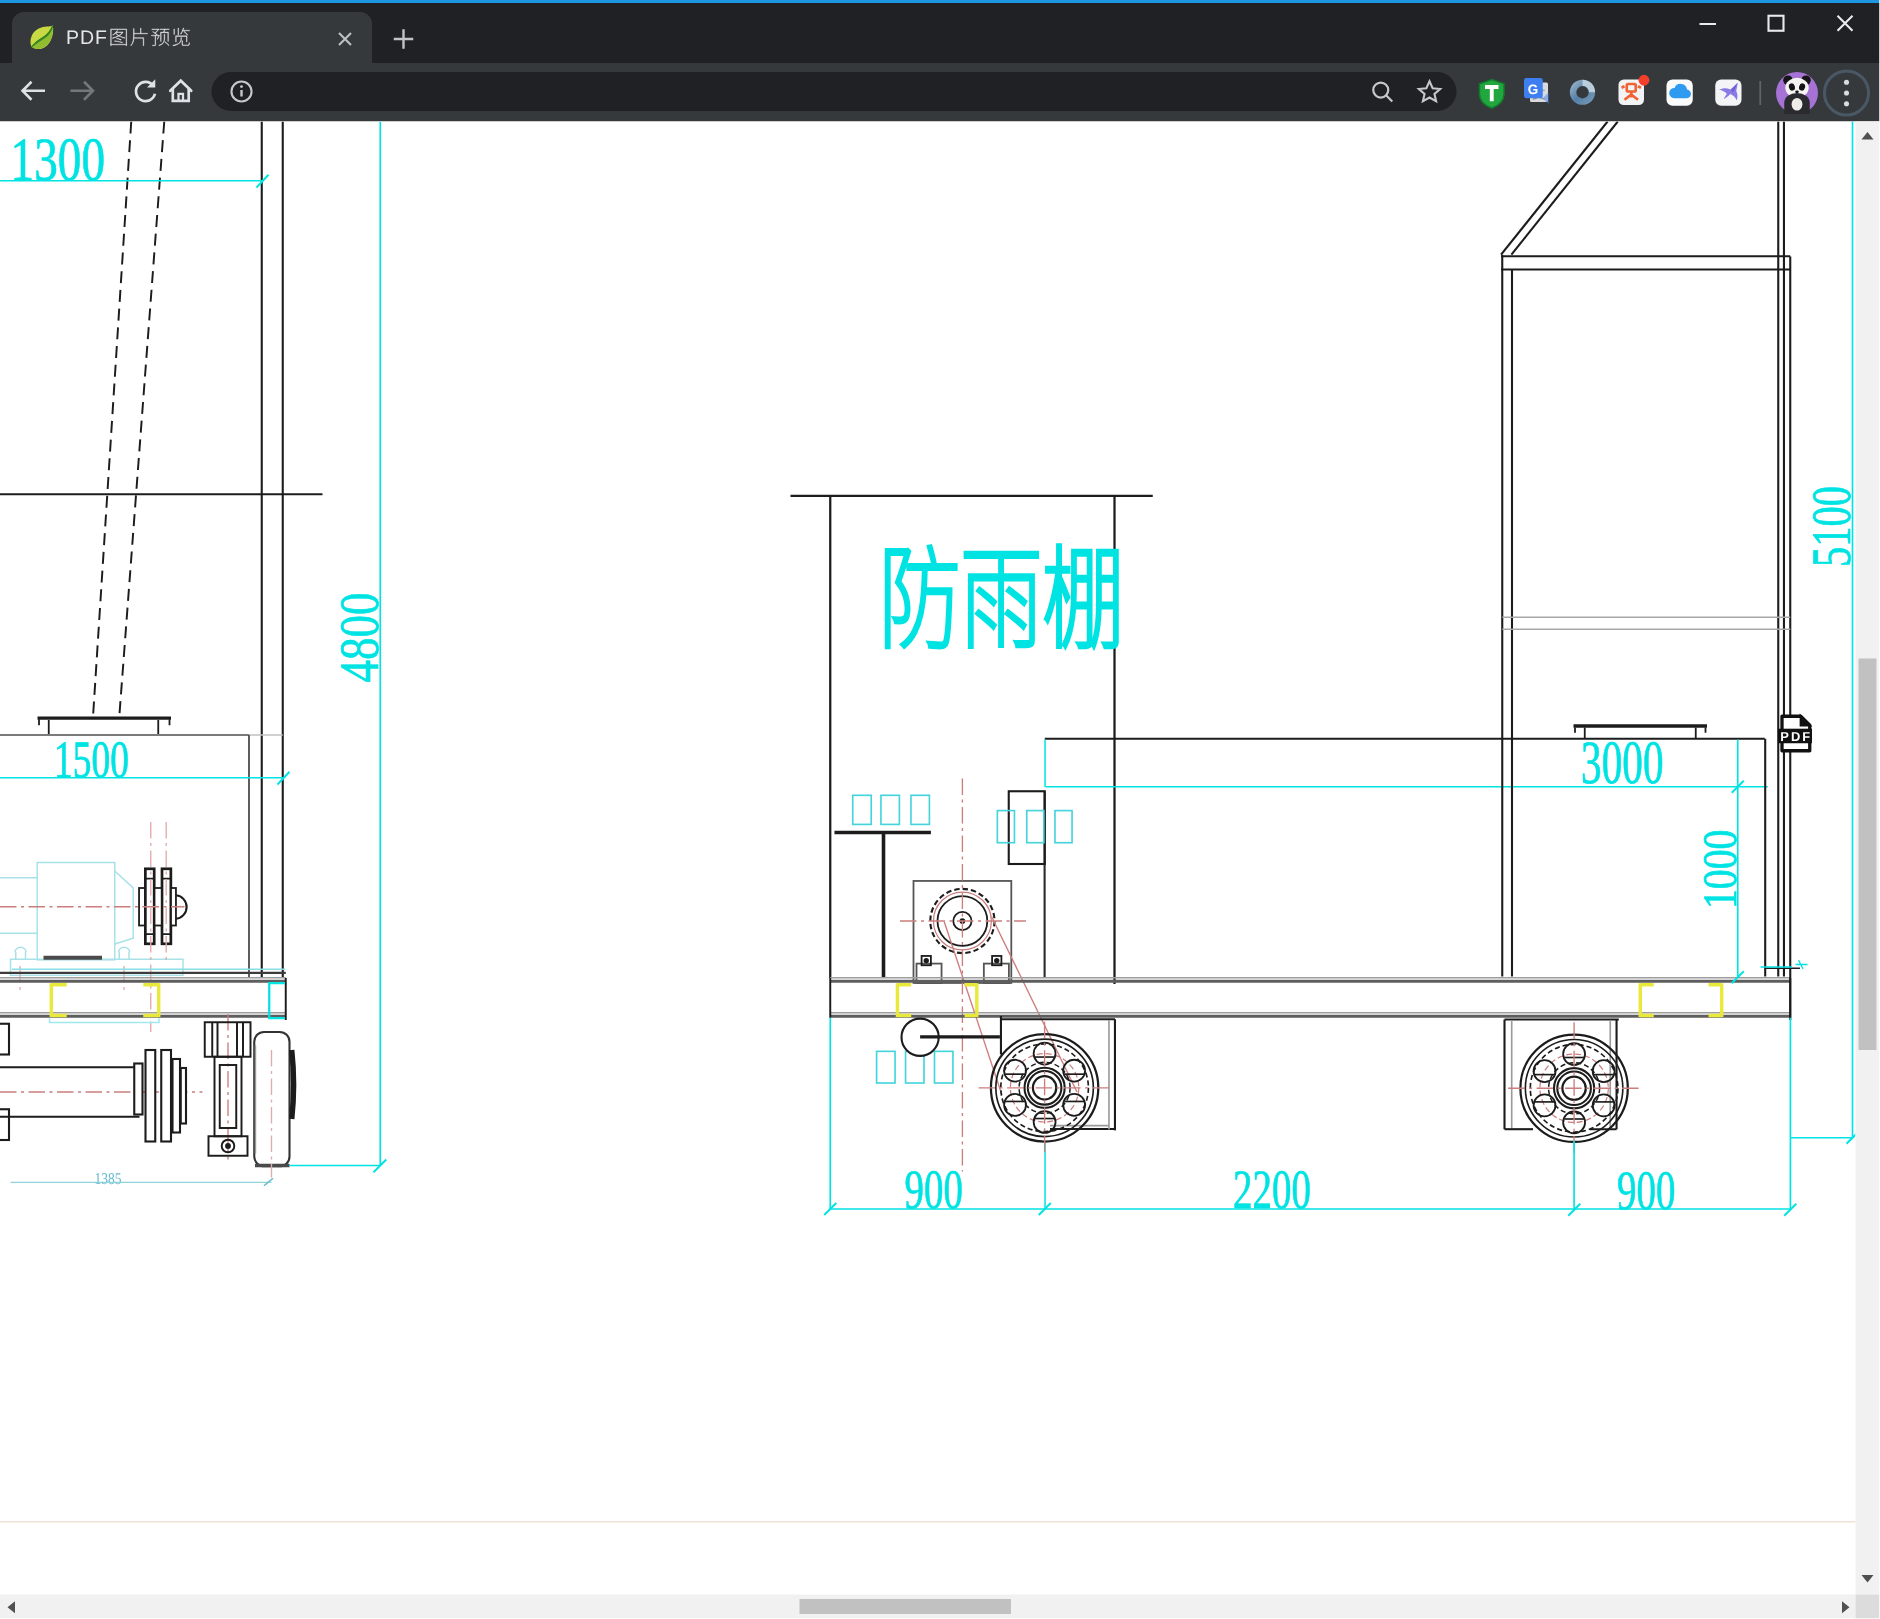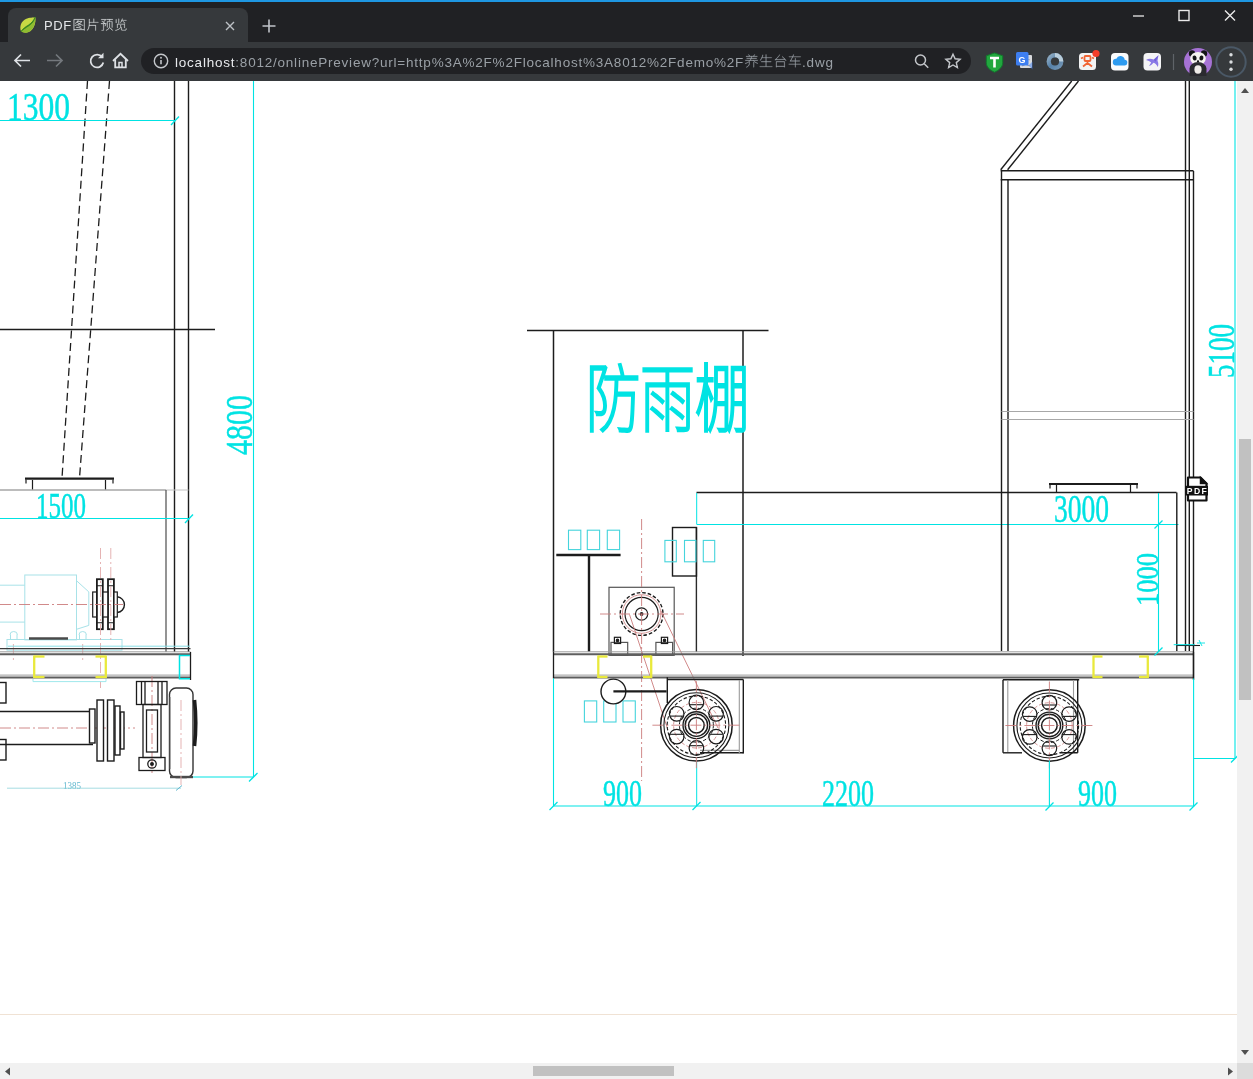--- a/index.html
+++ b/index.html
@@ -97,28 +97,20 @@
     <path d="M109,17.3 V12.6 h3 v4.7" stroke="#dee1e5" stroke-width="1.5" fill="none"></path>
   </svg>
 
   <div class="abs" id="omnibox"></div>
 
   <svg class="abs" style="left:153px;top:53px" width="16" height="16" viewBox="0 0 16 16">
     <circle cx="8" cy="8" r="6.7" fill="none" stroke="#c4c7cb" stroke-width="1.4"></circle>
     <path d="M8,7 V11.3" stroke="#c4c7cb" stroke-width="1.6"></path>
     <circle cx="8" cy="4.7" r="0.95" fill="#c4c7cb"></circle>
   </svg>
-  <div class="abs" id="urltext"><b>localhost</b>:8012/onlinePreview?url=http%3A%2F%2Flocalhost%3A8012%2Fdemo%2F<svg width="58" height="15" viewBox="0 0 58 15" style="vertical-align:-2.5px">
-        <g fill="#9aa0a6" stroke="#9aa0a6" stroke-width="22">
-          <use href="#g517b" transform="translate(0.5,12.3) scale(0.0142,-0.0142)"></use>
-          <use href="#g751f" transform="translate(14.9,12.3) scale(0.0142,-0.0142)"></use>
-          <use href="#g53f0" transform="translate(29.3,12.3) scale(0.0142,-0.0142)"></use>
-          <use href="#g8f66" transform="translate(43.7,12.3) scale(0.0142,-0.0142)"></use>
-        </g>
-      </svg>.dwg</div>
 
   <svg class="abs" style="left:912px;top:52px" width="52" height="19" viewBox="0 0 52 19">
     <circle cx="8.5" cy="8" r="5" fill="none" stroke="#c4c7cb" stroke-width="1.5"></circle>
     <path d="M12.2,11.7 L16.2,15.7" stroke="#c4c7cb" stroke-width="1.5"></path>
     <path d="M41,2.2 L43.1,6.8 L48.1,7.3 L44.3,10.6 L45.4,15.5 L41,13 L36.6,15.5 L37.7,10.6 L33.9,7.3 L38.9,6.8 Z" fill="none" stroke="#c4c7cb" stroke-width="1.4"></path>
   </svg>
 
   <svg class="abs" style="left:980px;top:45px" width="273px" height="34" viewBox="0 0 273 34">
 
     <path d="M14.5,8 l8.2,2.8 v6.8 c0,4.6 -3.7,7.7 -8.2,9.6 c-4.5,-1.9 -8.2,-5 -8.2,-9.6 v-6.8 Z" fill="#21a73e" stroke="#117a2c" stroke-width="1"></path>

